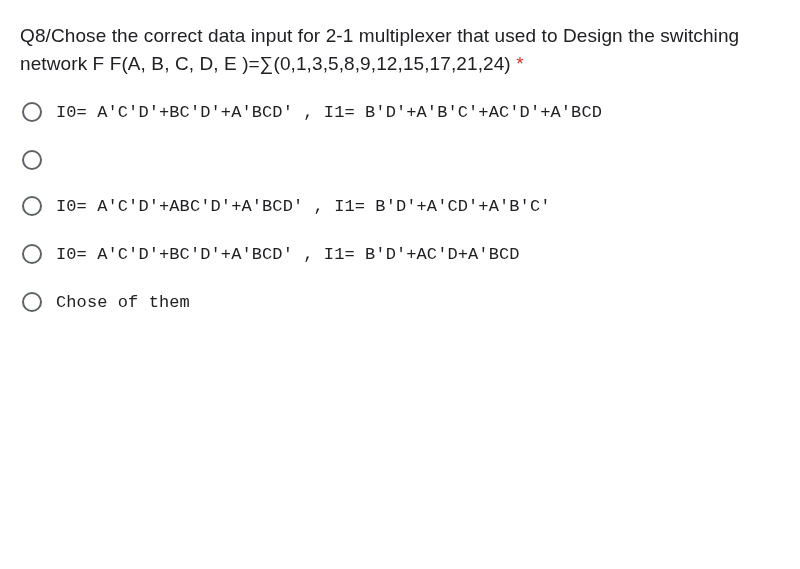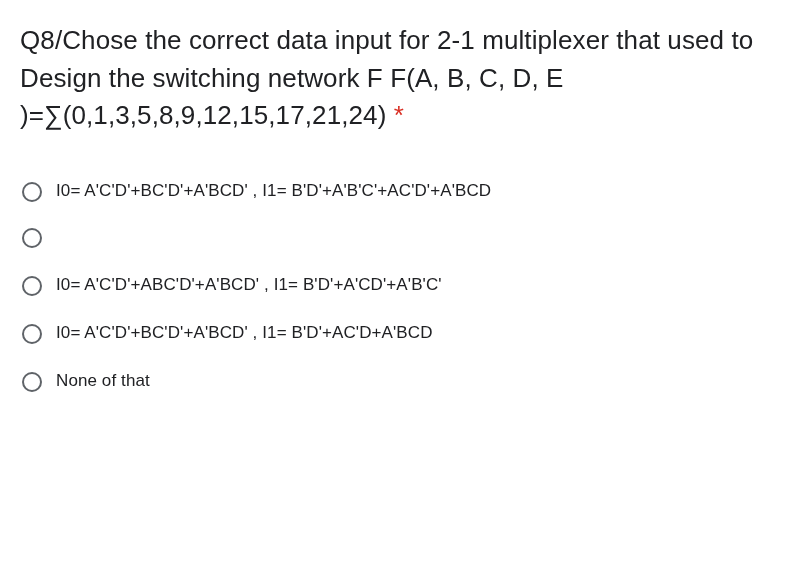--- a/index.html
+++ b/index.html
@@ -11,33 +11,34 @@
     font-size: 17px;
     color: #202124;
     width: 800px;
     height: 569px;
     overflow: hidden;
   }
   .form-container {
     padding: 22px 16px 10px 20px;
   }
   .question-text {
-    font-size: 26px;
+    font-size: 19px;
     color: #202124;
     line-height: 1.45;
-    margin-bottom: 32px;
+    margin-bottom: 12px;
     letter-spacing: 0.1px;
   }
   .required-star { color: #d93025; }
   .options {}
   .option-row {
     display: flex;
-    align-items: flex-end;
+    align-items: flex-start;
     padding: 13px 0 13px 2px;
     cursor: pointer;
+    font-family: Liberation Mono, monospace;
   }
   .radio {
     width: 20px;
     height: 20px;
     border: 2px solid #5f6368;
     border-radius: 50%;
     flex: 0 0 20px;
     margin-right: 14px;
     position: relative;
     display: flex;
@@ -89,17 +90,17 @@
       <span class="option-label">I0= A'C'D'+ABC'D'+A'BCD' , I1= B'D'+A'CD'+A'B'C'</span>
     </div>
 
     <div class="option-row">
       <span class="radio"></span>
       <span class="option-label">I0= A'C'D'+BC'D'+A'BCD' , I1= B'D'+AC'D+A'BCD</span>
     </div>
 
     <div class="option-row">
       <span class="radio"></span>
-      <span class="option-label">None of that</span>
+      <span class="option-label">Chose of them</span>
     </div>
 
   </div>
 </div>
 
 </body></html>

